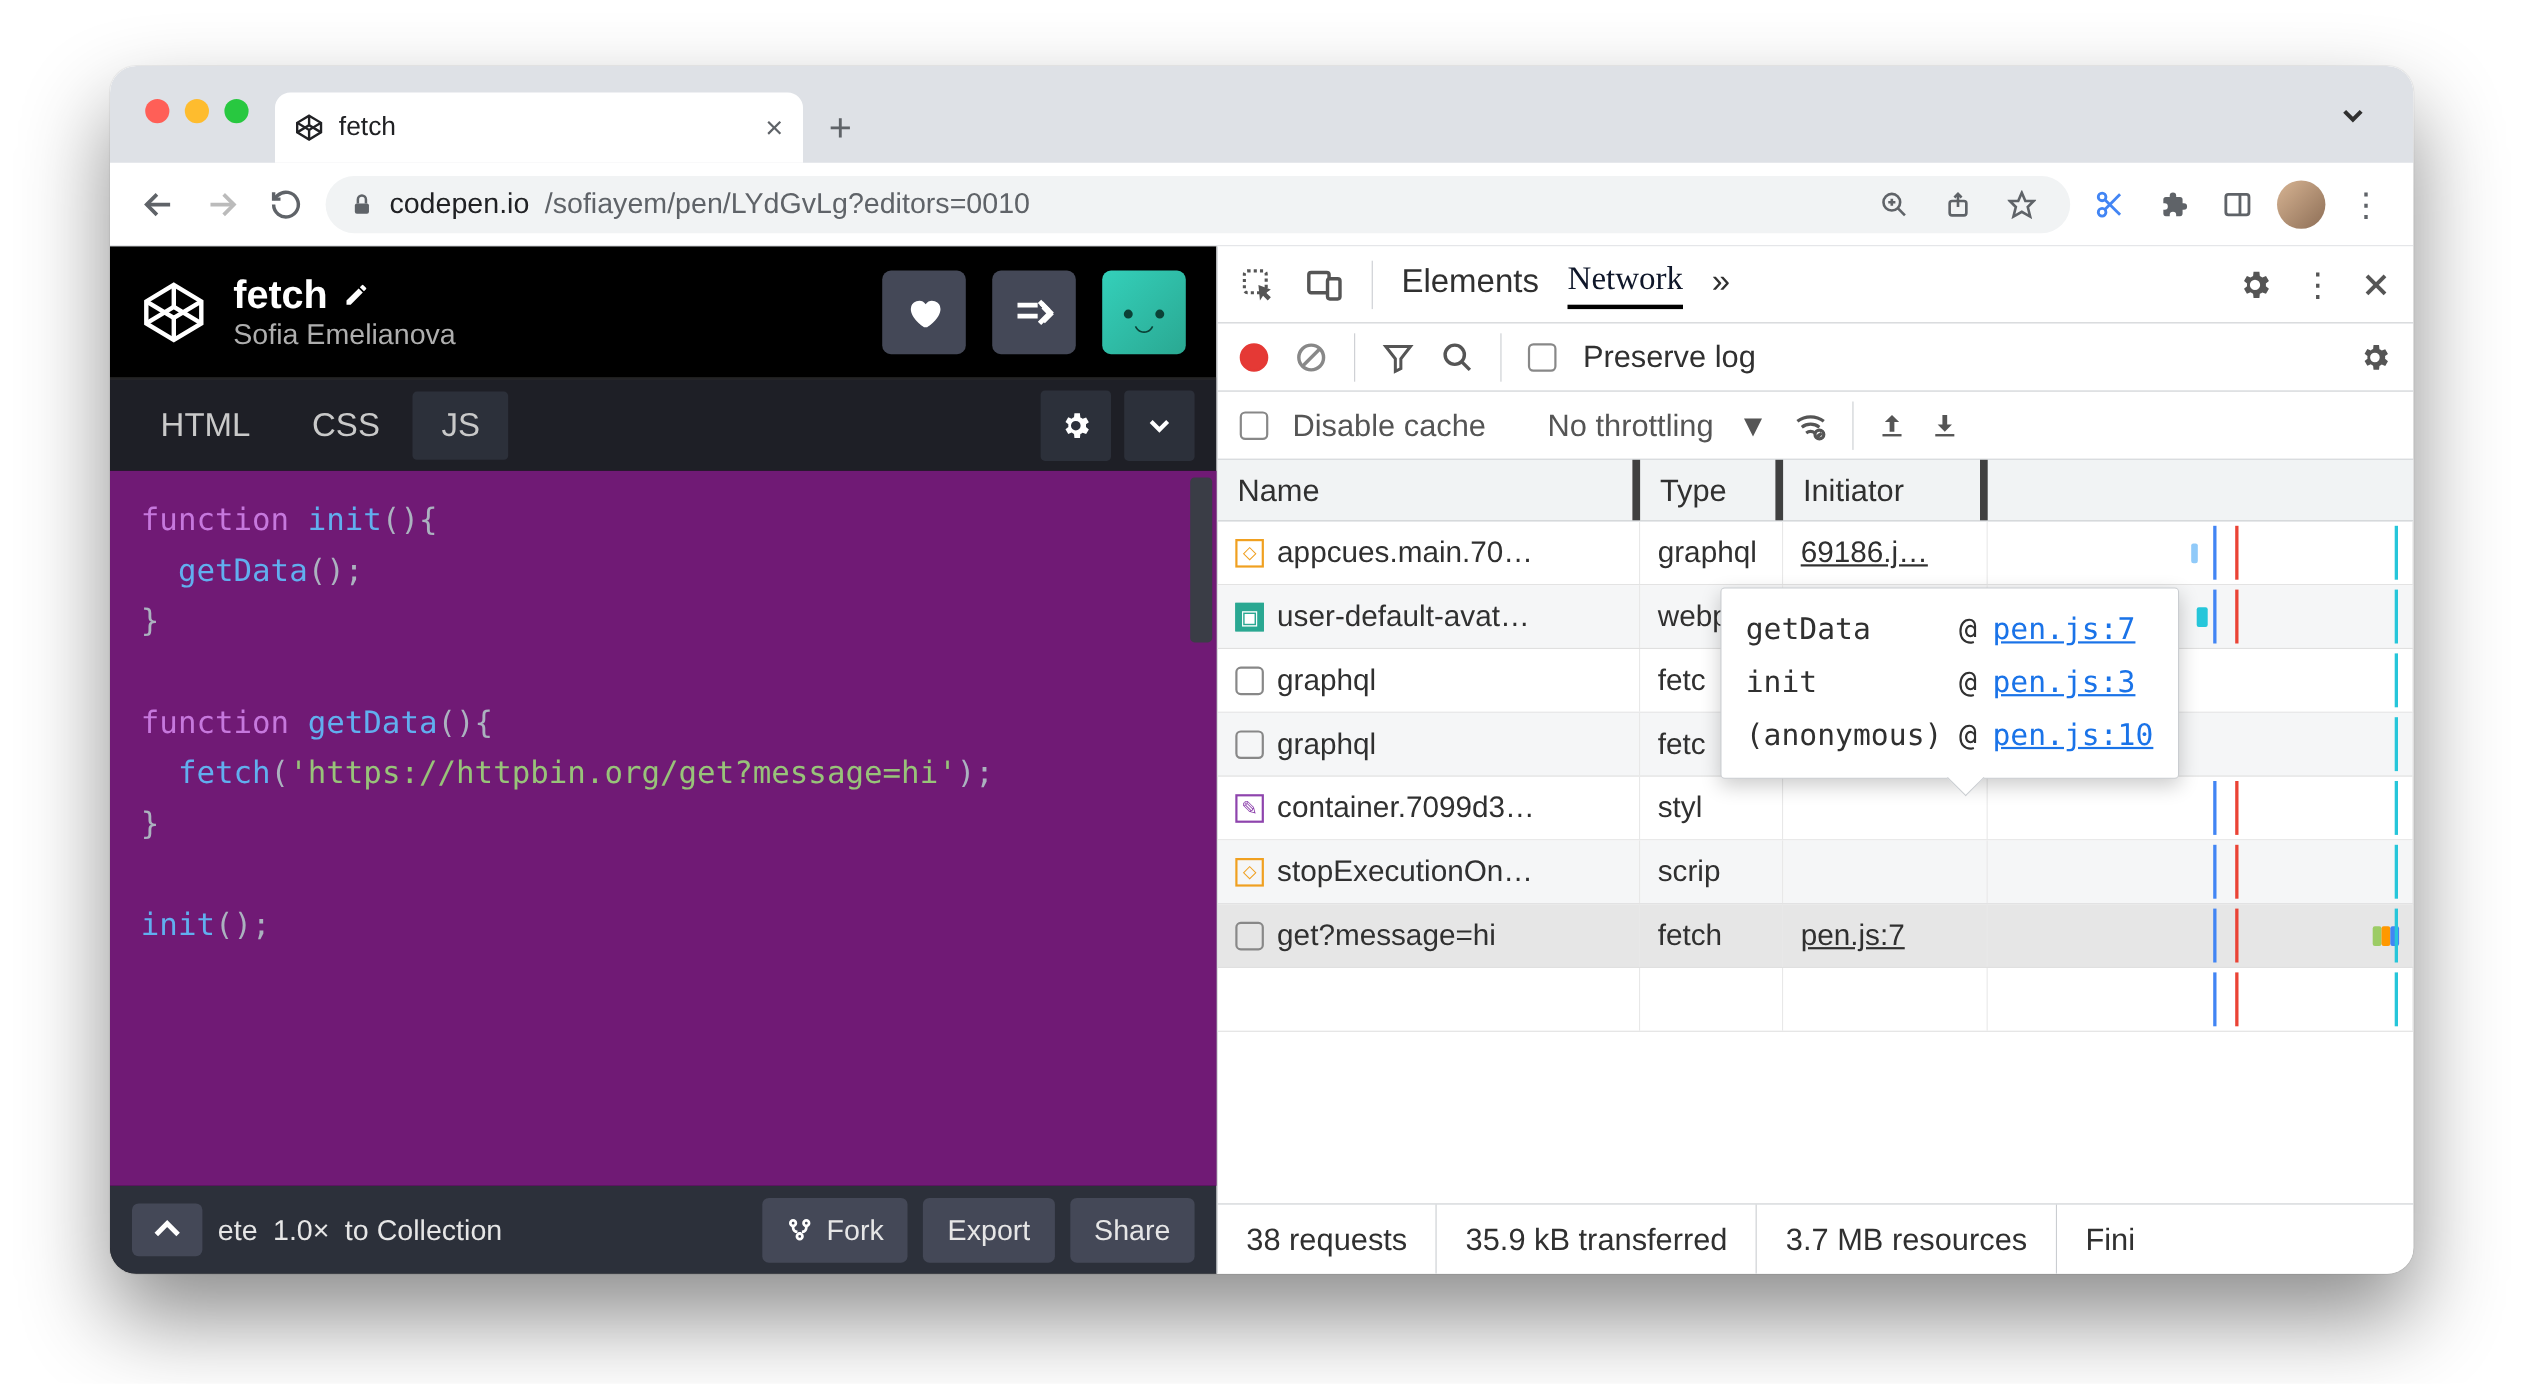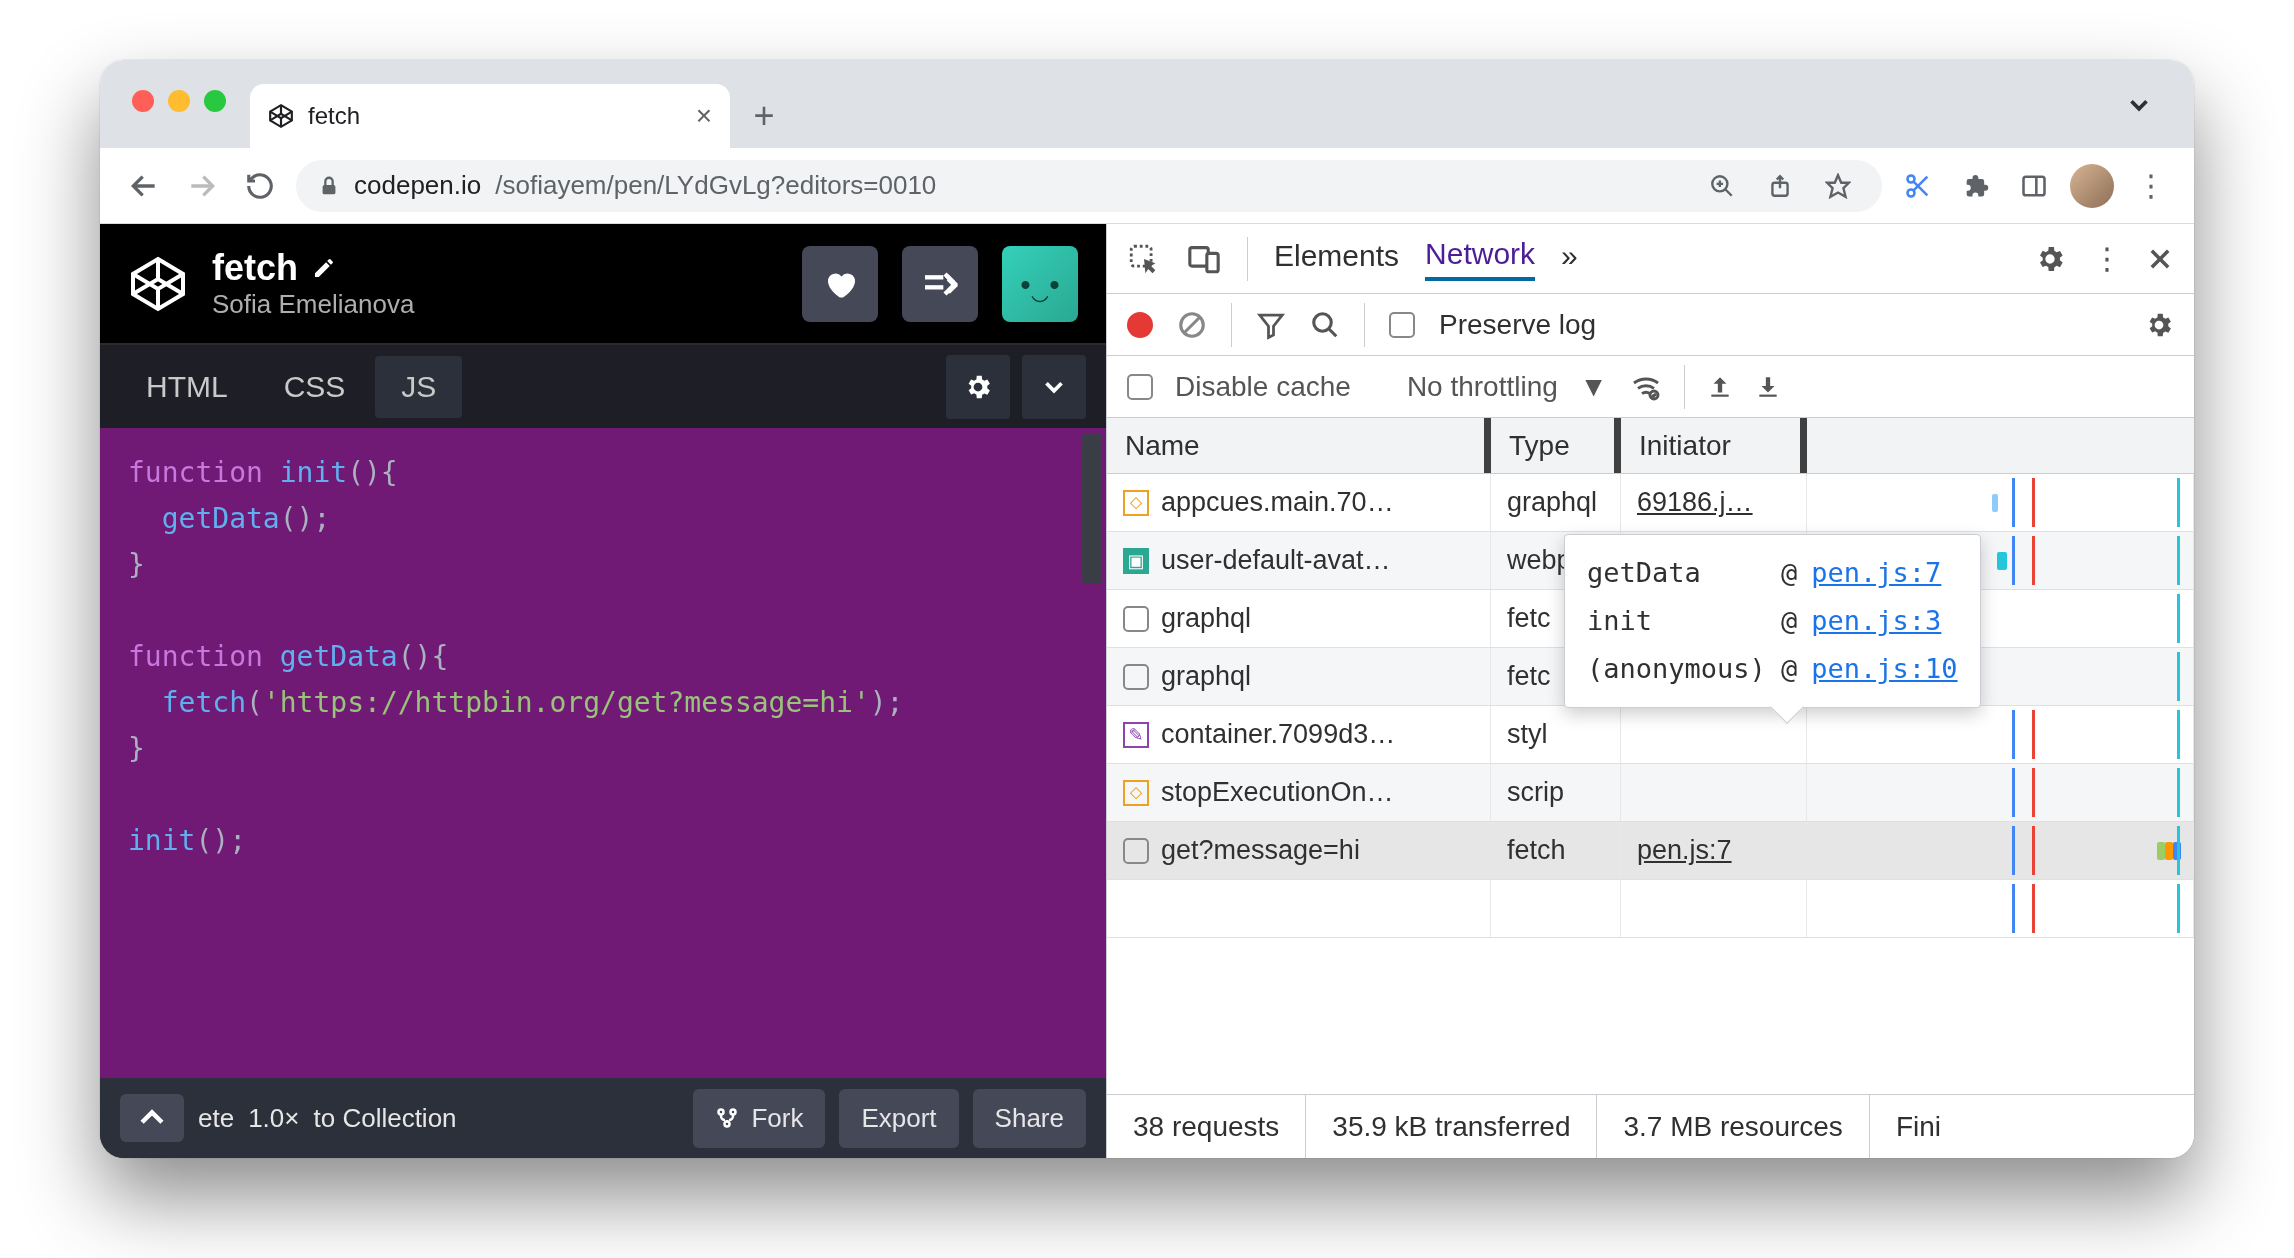--- a/index.html
+++ b/index.html
@@ -52,21 +52,21 @@
   .cp-footer { height: 80px; background: #2c303a; display: flex; align-items: center; gap: 14px; padding: 0 20px; color: #e6e6e6; font-size: 26px; }
   .cp-fbtn { padding: 14px 22px; background: #444857; border-radius: 6px; display: flex; align-items: center; gap: 12px; white-space:nowrap; }
   .cp-footer .chevup { width:64px; height:48px; background:#444857; border-radius:6px; display:flex; align-items:center; justify-content:center; font-size:34px; }
   .truncate-left { overflow:hidden; }
 
   
   .devtools { flex: 1; background: #fff; display: flex; flex-direction: column; font-size: 28px; color: #303030; border-left: 1px solid #cacdd1; }
   .dt-top { height: 70px; border-bottom: 1px solid #cacdd1; display: flex; align-items: center; padding: 0 20px; gap: 26px; }
   .dt-top .icon { color: #555; display:flex; align-items:center; }
   .dt-tab { font-size: 30px; padding-bottom: 6px; }
-  .dt-tab.active { color: #4c1d95; border-bottom: 4px solid #0369a1; font-weight:500; }
+  .dt-tab.active { color: #0f172a; border-bottom: 4px solid #000000; font-weight:500;font-family:Liberation Serif, serif; }
   .vdiv { width:1px; height:44px; background:#cacdd1; }
 
   .dt-toolbar { height: 62px; border-bottom: 1px solid #cacdd1; display: flex; align-items: center; padding: 0 20px; gap: 24px; }
   .rec { width: 26px; height: 26px; border-radius: 50%; background: #e53935; border: 2px solid #e53935; }
   .tb-ico { color: #555; display:flex; }
   .chk { width: 26px; height: 26px; border: 2px solid #888; border-radius: 5px; display:inline-block; }
 
   .dt-toolbar2 { height: 62px; border-bottom: 1px solid #cacdd1; display: flex; align-items: center; padding: 0 20px; gap: 22px; color:#555; }
 
   .net-head { height: 56px; background: #f1f3f4; border-bottom: 1px solid #cacdd1; display: flex; font-size: 28px; color: #303030; }

